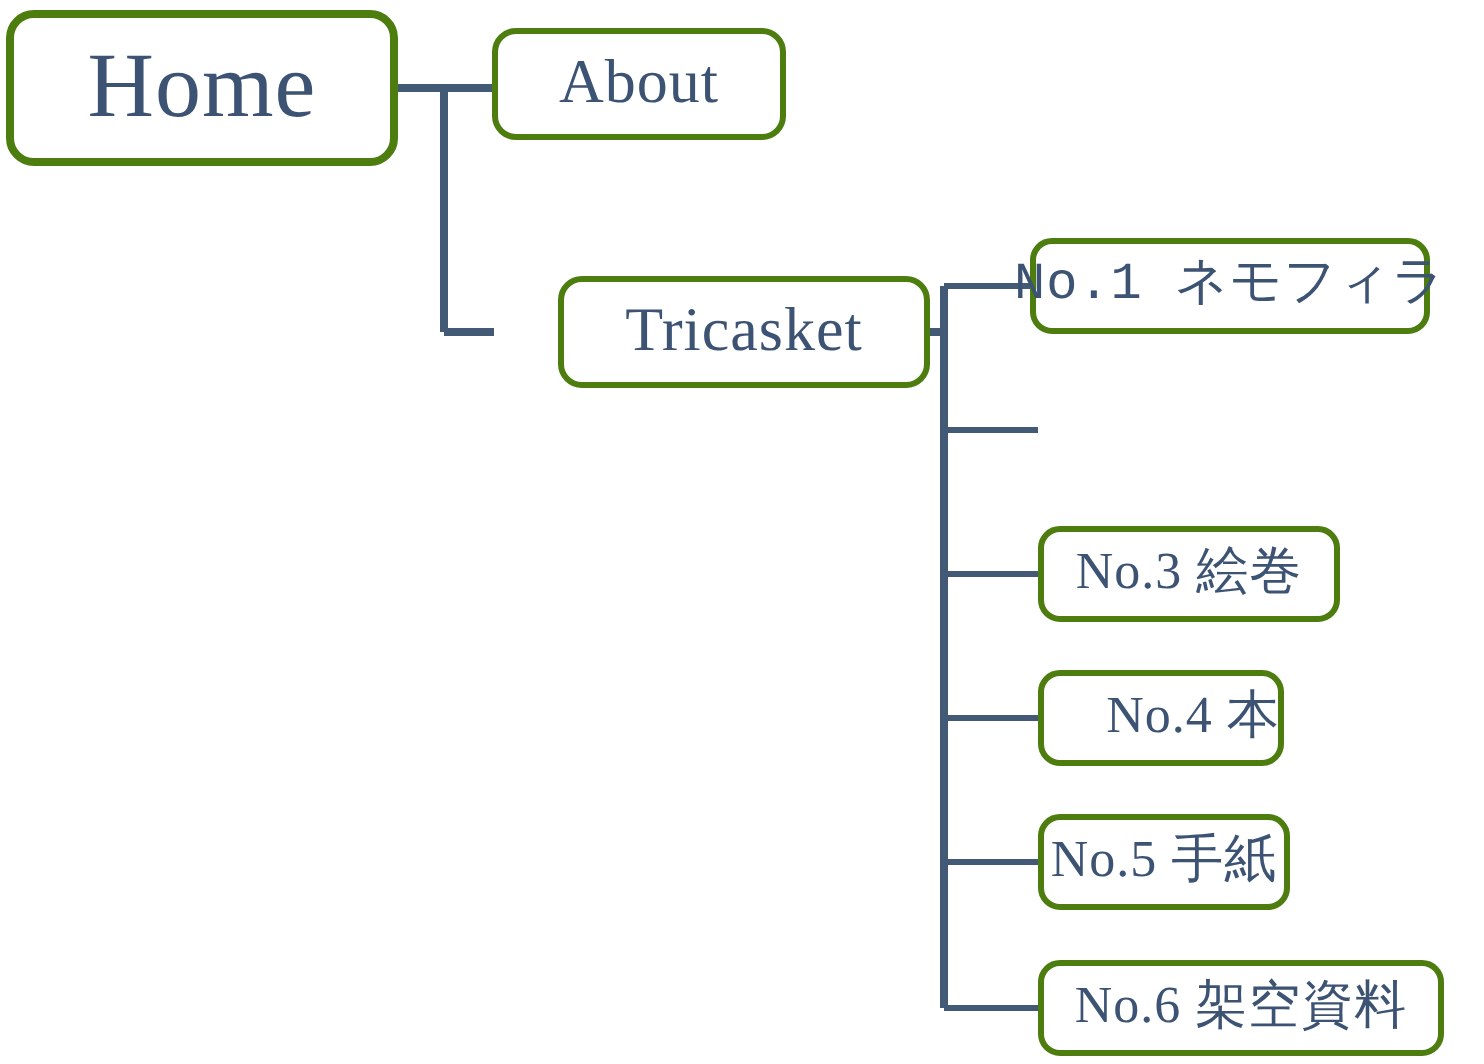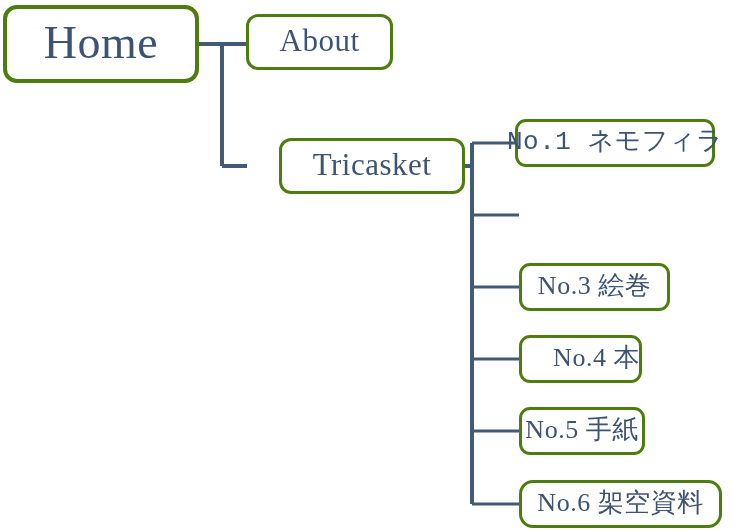--- a/index.html
+++ b/index.html
@@ -59,21 +59,21 @@
     height: 48px;
     font-size: 26px;
     border-width: 3px;
     border-radius: 11px;
   }
   .n-l1 { left: 515px; top: 119px; width: 200px; font-family: Liberation Mono, monospace; }
   .n-l2 { left: 519px; top: 191px; width: 170px; }
   .n-l3 { left: 519px; top: 263px; width: 151px; text-align: right; }
   .n-l4 { left: 519px; top: 335px; width: 123px; padding-left: 32px; }
   .n-l5 { left: 519px; top: 407px; width: 126px; }
-  .n-l6 { left: 519px; top: 480px; width: 203px; border-radius: 14px; }
+  .n-l6 { left: 519px; top: 480px; width: 203px; }
 </style>
 </head>
 <body>
 
 <div id="canvas">
 
   <svg class="edges" viewBox="0 0 742 532" xmlns="http://www.w3.org/2000/svg">
     <g stroke="#435a77" stroke-width="4" fill="none" stroke-linecap="butt">
 
       <path d="M199 44 L222 44"></path>

